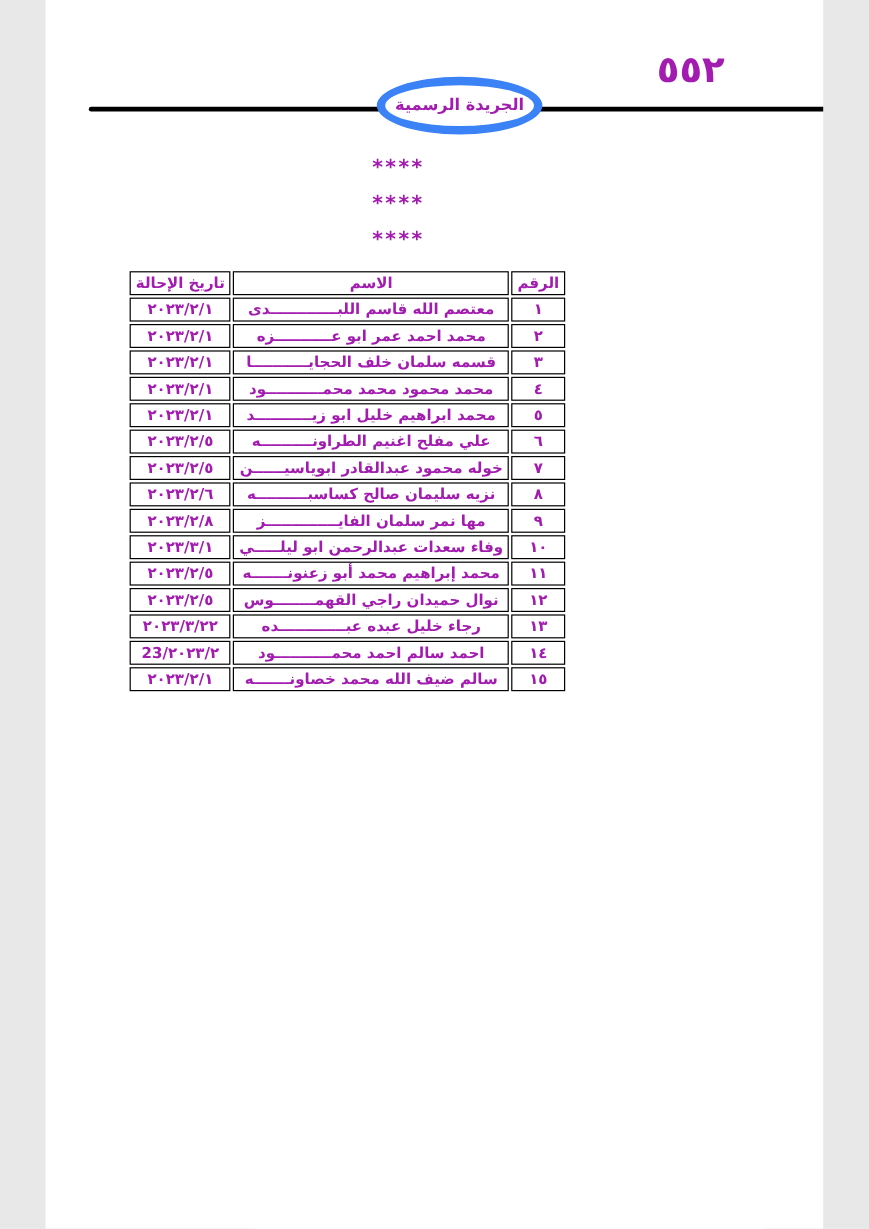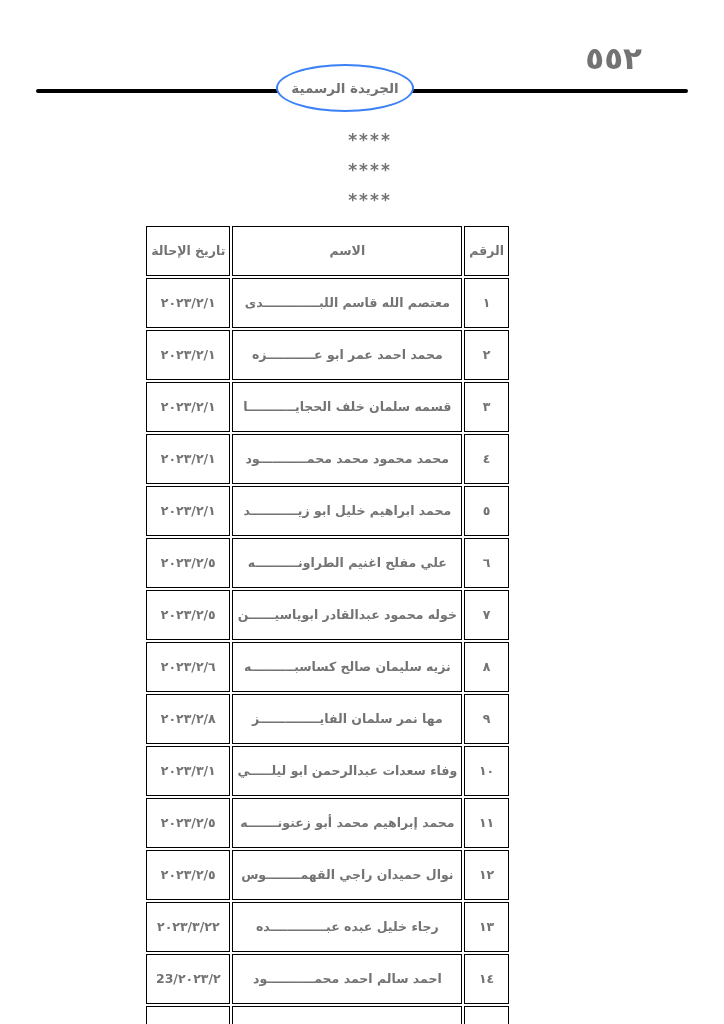--- a/index.html
+++ b/index.html
@@ -1,37 +1,37 @@
 <!DOCTYPE html>
 <html lang="ar"><head>
 <meta charset="utf-8">
 <style>
   html,body{margin:0;padding:0;background:#e8e8e8;}
   .page{
     position:relative;
-    width:724px;height:1024px;
+    width:648px;height:1024px;
     background:#ffffff;
     font-family:"DejaVu Sans", sans-serif;
-    color:#737373;
+    color:#a21caf;
     overflow:hidden;
     margin:0 auto;
   }
   
   .page-number{
     position:absolute;top:40px;right:82px;
     font-size:31px;font-weight:bold;letter-spacing:3px;
     direction:rtl;
   }
   .header-rule{
     position:absolute;top:89px;left:36px;width:652px;height:4px;
     background:#000;border-radius:2px;
   }
   .gazette-seal{
     position:absolute;top:64px;left:276px;width:138px;height:48px;
-    background:#fff;border:2px solid #3b82f6;border-radius:50%;
+    background:#fff;border:7px solid #3b82f6;border-radius:50%;
     display:flex;align-items:center;justify-content:center;
     z-index:2;box-sizing:border-box;
   }
   .gazette-seal span{
     font-size:13.5px;font-weight:bold;direction:rtl;white-space:nowrap;
   }
   
   .content{
     position:absolute;top:131px;right:68px;width:572px;
     direction:rtl;font-weight:bold;font-size:15px;
@@ -53,21 +53,21 @@
   
   .retire-table{
     margin:15px 145px 0 auto;
     border-collapse:separate;border-spacing:2.5px;
     font-size:12.5px;font-weight:bold;
     direction:rtl;
   }
   .retire-table td,.retire-table th{
     border:1.5px solid #000;
     height:16px;line-height:16px;
-    padding:16px 4px;
+    padding:1px 4px;
     text-align:center;vertical-align:middle;
     font-weight:bold;
   }
   .c-num{width:34px;}
   .c-name{width:184px;text-align:right;white-space:nowrap;overflow:hidden;}
   .c-date{width:66px;white-space:nowrap;}
 </style>
 </head>
 <body>
 

